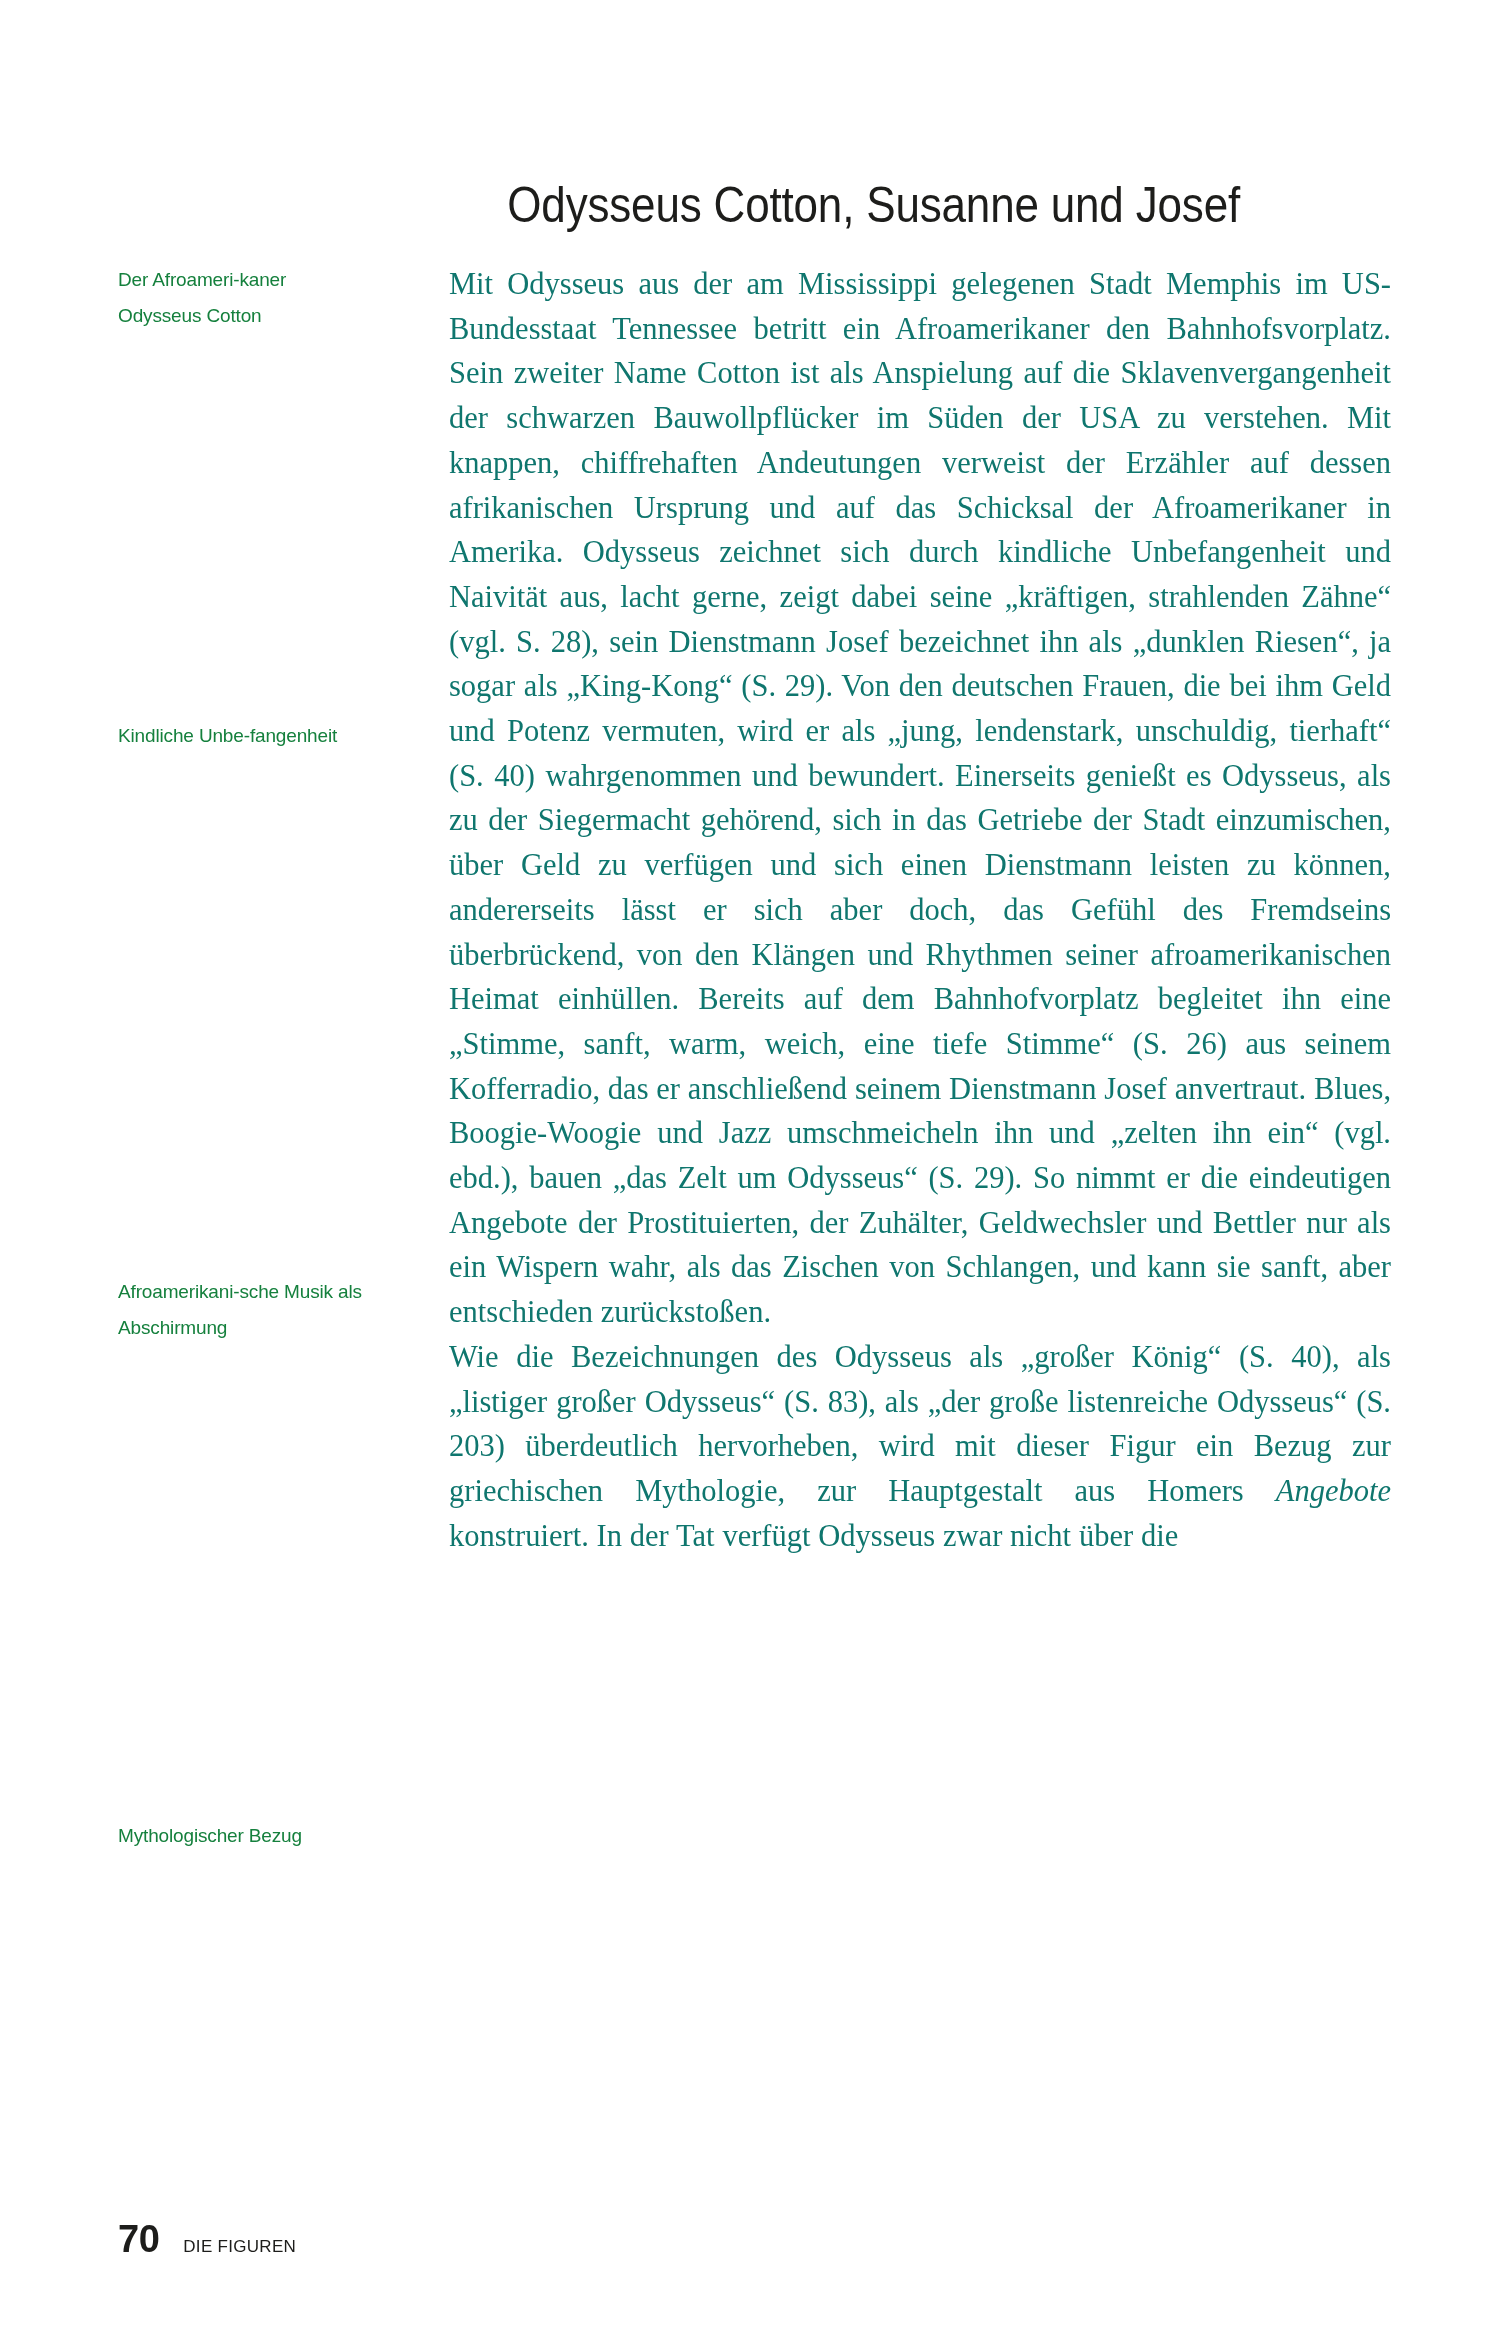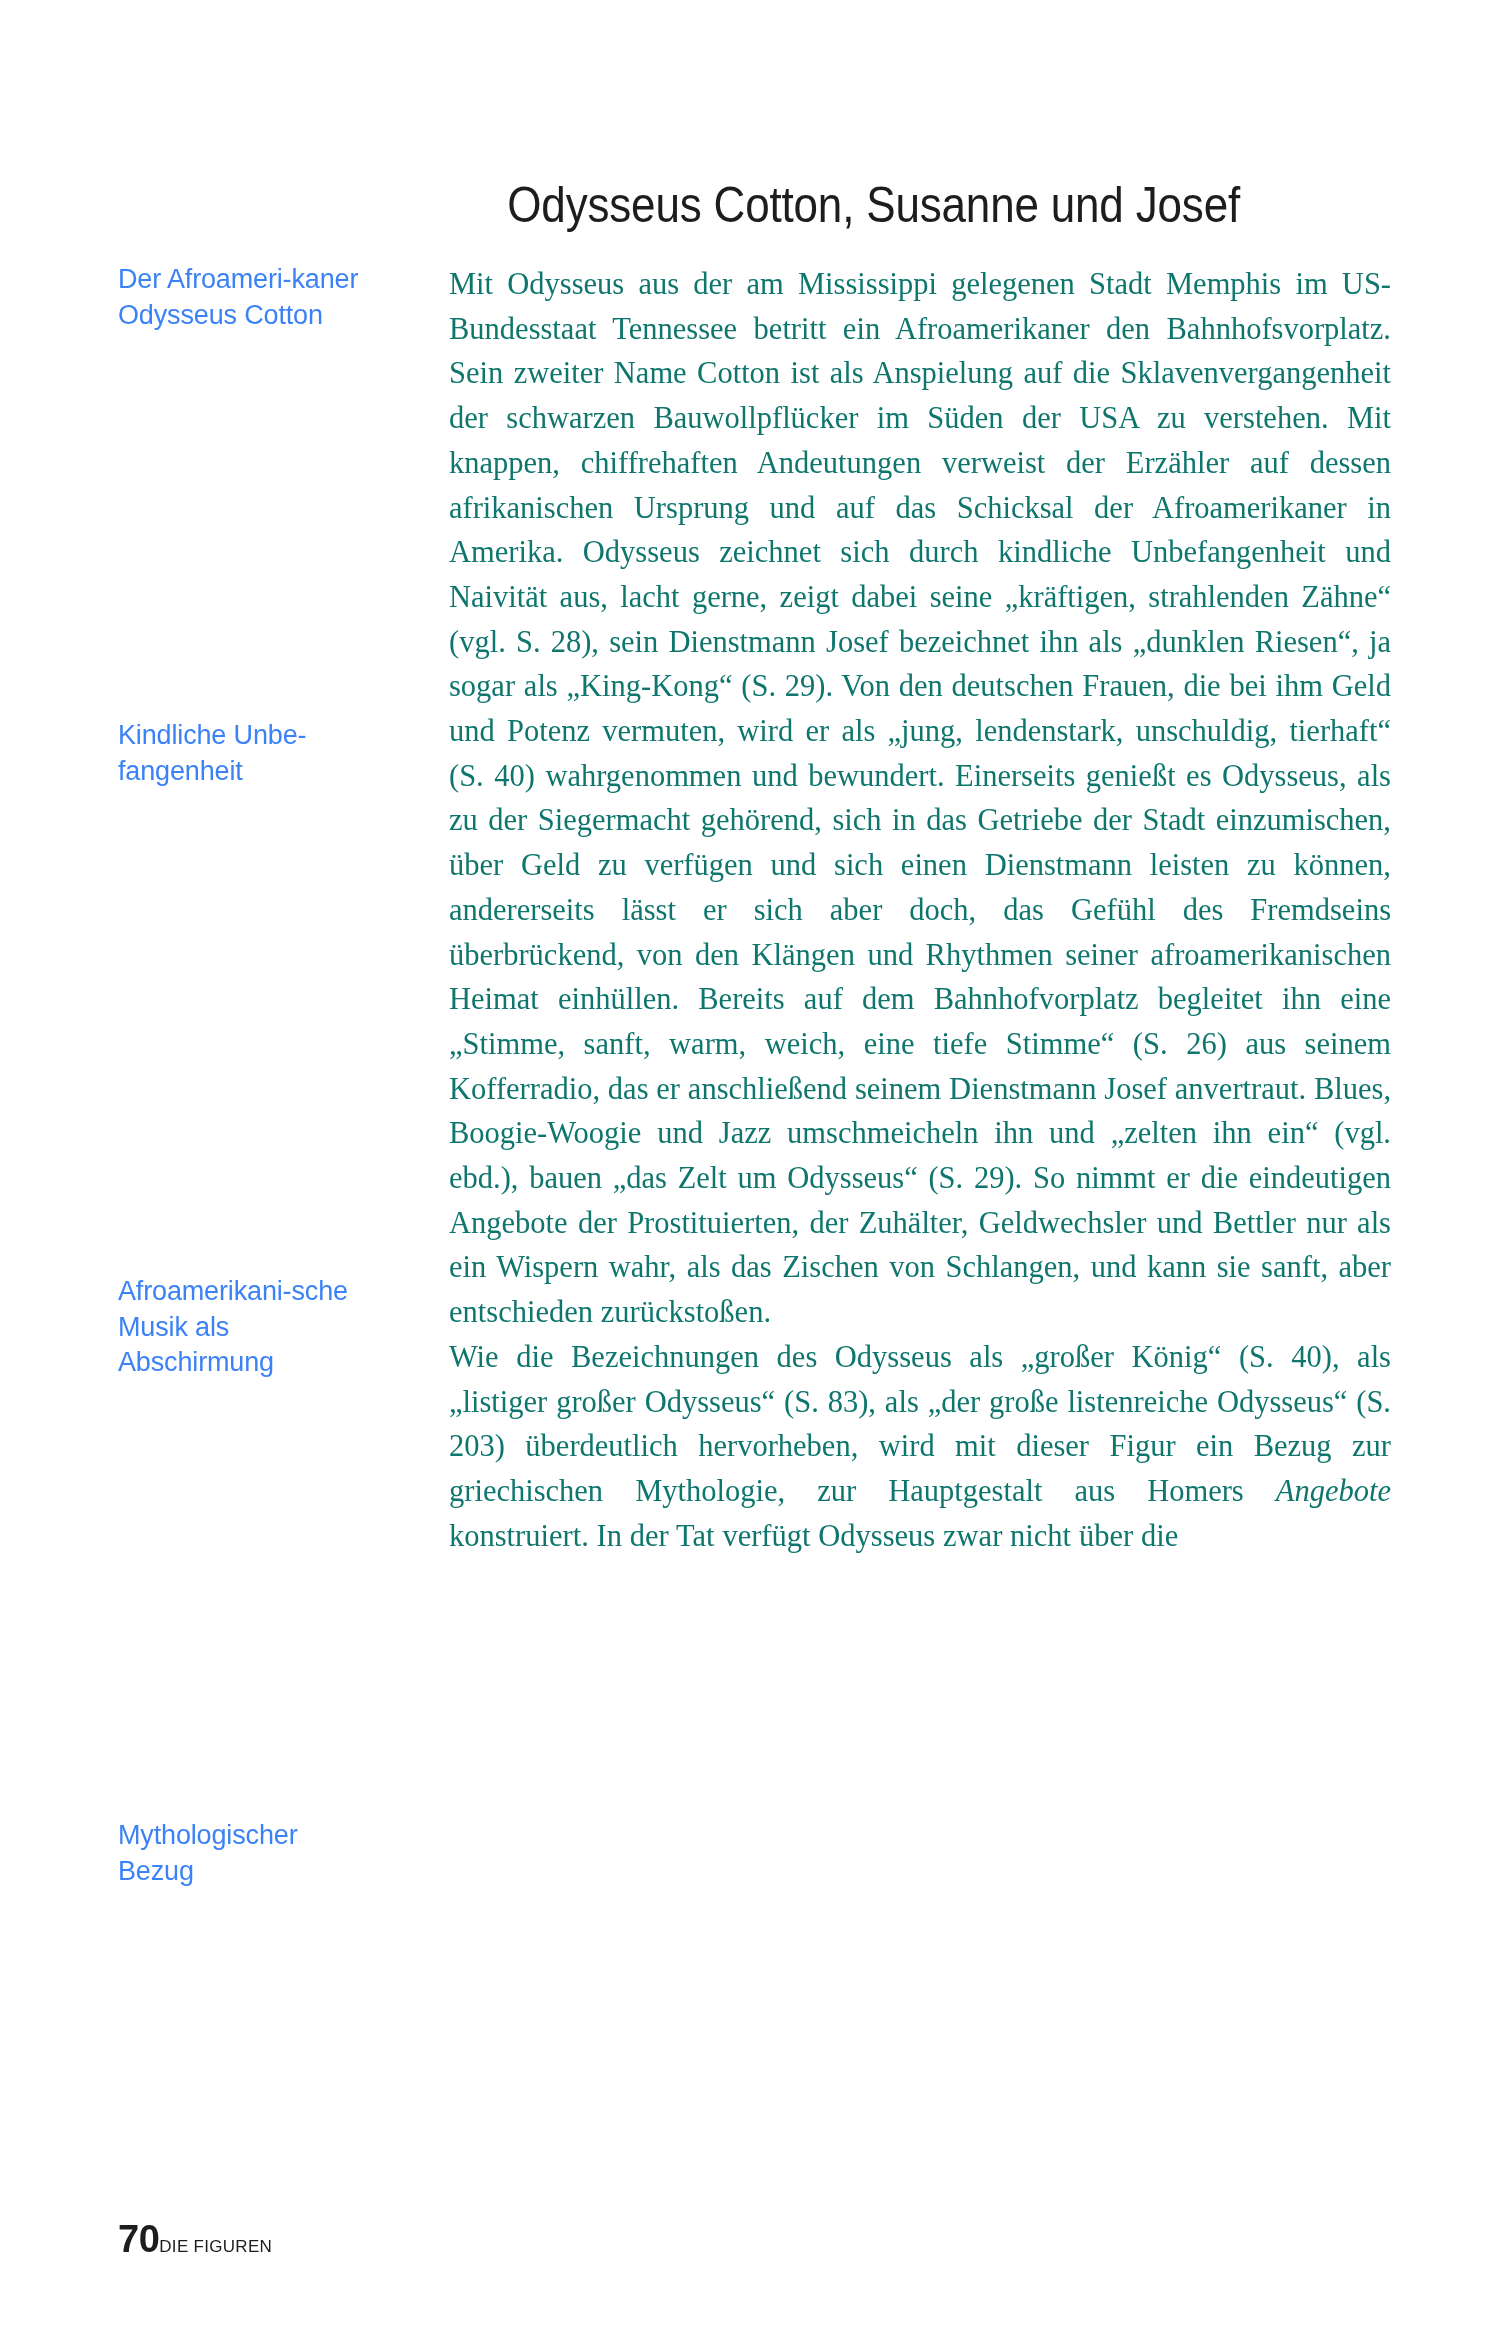--- a/index.html
+++ b/index.html
@@ -51,24 +51,24 @@
     position: absolute;
     left: 118px;
     top: 262px;
     width: 240px;
   }
   .margin-note {
     position: absolute;
     left: 0;
     width: 250px;
     font-family: "Liberation Sans", sans-serif;
-    font-size: 27px;
+    font-size: 19px;
     line-height: 35.6px;
     font-weight: 400;
-    color: #3b82f6;
+    color: #15803d;
     letter-spacing: -0.15px;
   }
 
   
   .body-col {
     position: absolute;
     left: 449px;
     top: 262px;
     width: 942px;
   }
@@ -85,20 +85,21 @@
   }
   .body-par .it { font-style: italic; }
 
   
   .footer {
     position: absolute;
     left: 118px;
     bottom: 78px;
     display: flex;
     align-items: baseline;
+    gap: 24px;
     justify-content: flex-end;
   }
   .folio {
     font-family: "Liberation Sans", sans-serif;
     font-size: 38px;
     font-weight: 700;
     color: #1d1d1b;
     letter-spacing: -0.5px;
   }
   .running-head {

